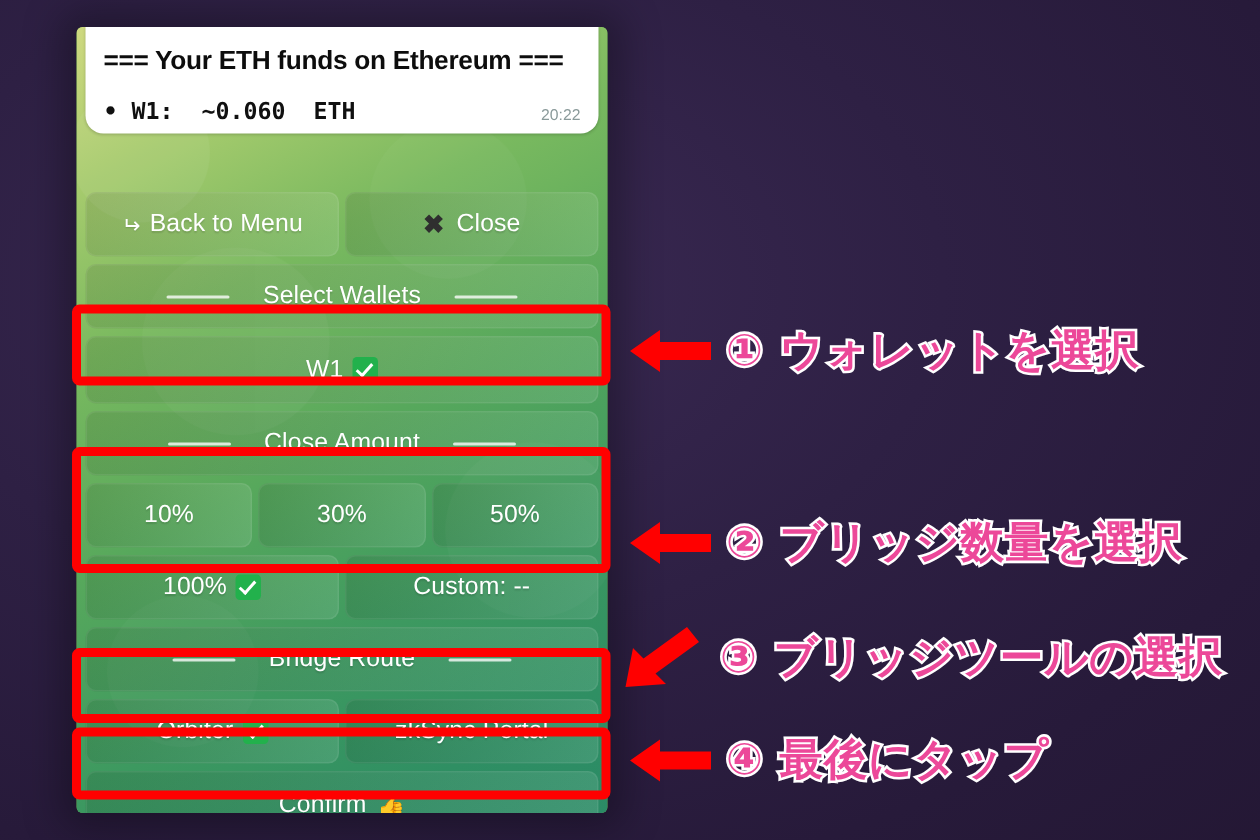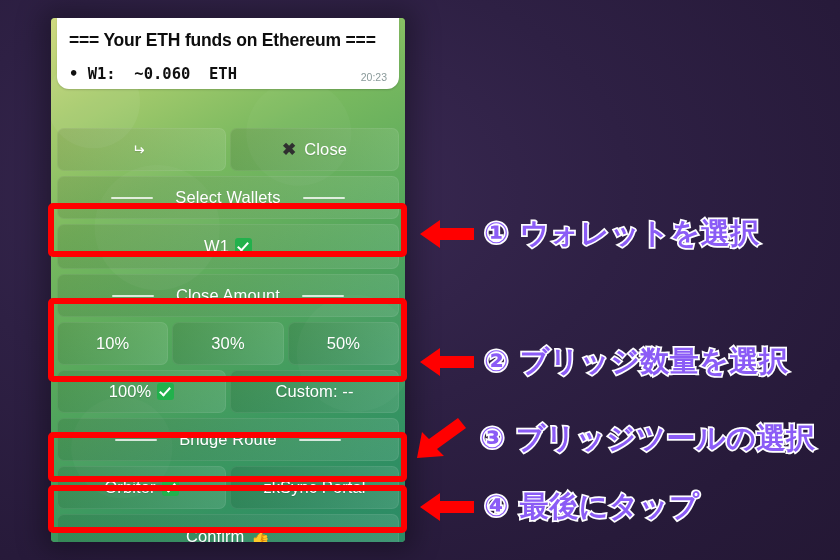--- a/index.html
+++ b/index.html
@@ -198,49 +198,50 @@
   .note {
     position: absolute;
     display: flex;
     align-items: center;
     z-index: 12;
   }
   .note-text {
     font-family: "DejaVu Sans", "Liberation Sans", sans-serif;
     font-size: 29px;
     font-weight: bold;
-    color: #8b5cf6;
+    color: #ec4899;
     -webkit-text-stroke: 3.4px #ffffff;
     paint-order: stroke fill;
     white-space: nowrap;
     letter-spacing: 0.5px;
   }
   .arrow-svg { flex: 0 0 auto; margin-right: 8px; }
 </style>
 </head>
 <body>
 
 <div id="backdrop"></div>
 
 <div id="phone">
   <div id="wallpaper"></div>
 
   <div id="screen-inner">
 
     <div id="msg-bubble">
       <div class="msg-title">=== Your ETH funds on Ethereum ===</div>
       <div class="msg-line">• W1:  ~0.060  ETH</div>
-      <div class="msg-time">20:23</div>
+      <div class="msg-time">20:22</div>
     </div>
 
     <div id="kb">
 
       <div class="kb-row">
         <div class="kb-btn">
           <span class="back-icon">↵</span>
+          <span>Back to Menu</span>
         </div>
         <div class="kb-btn kb-dark">
           <span class="x-icon">✖</span>
           <span style="color:#fff;text-shadow:0 1px 1px rgba(0,0,0,.13)">Close</span>
         </div>
       </div>
 
       <div class="kb-row">
         <div class="kb-btn">
           <span class="sep-label">

